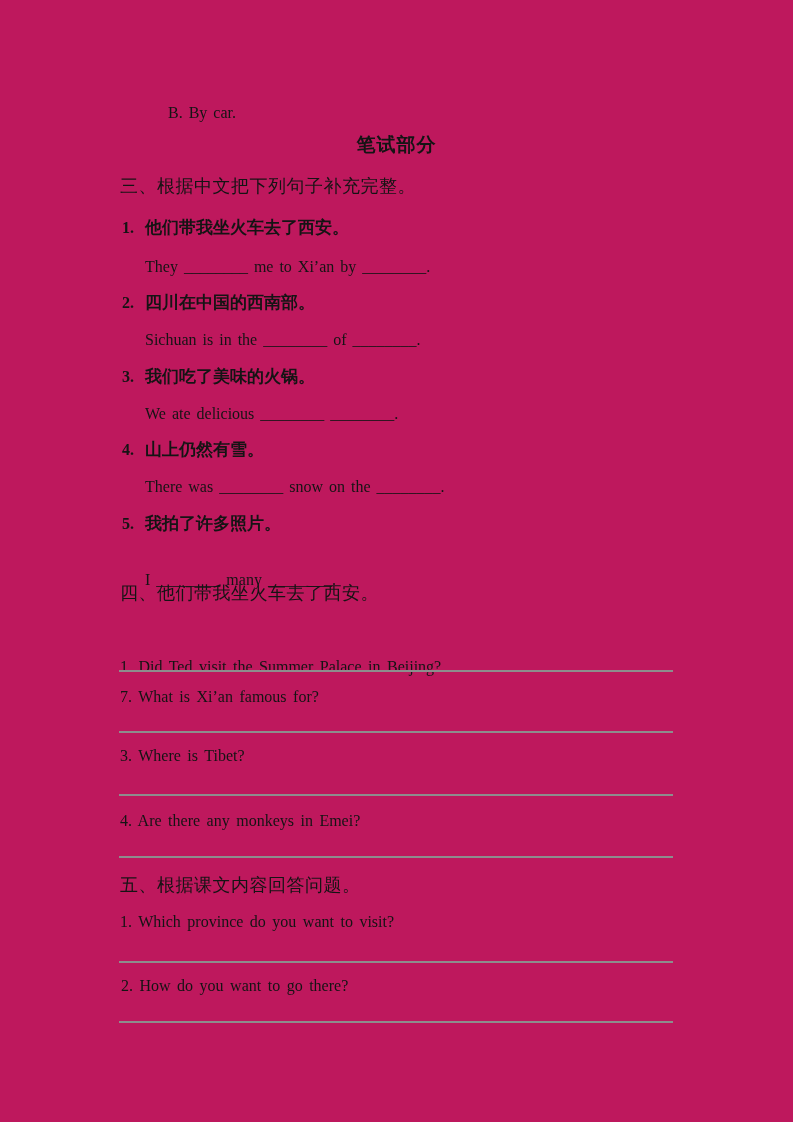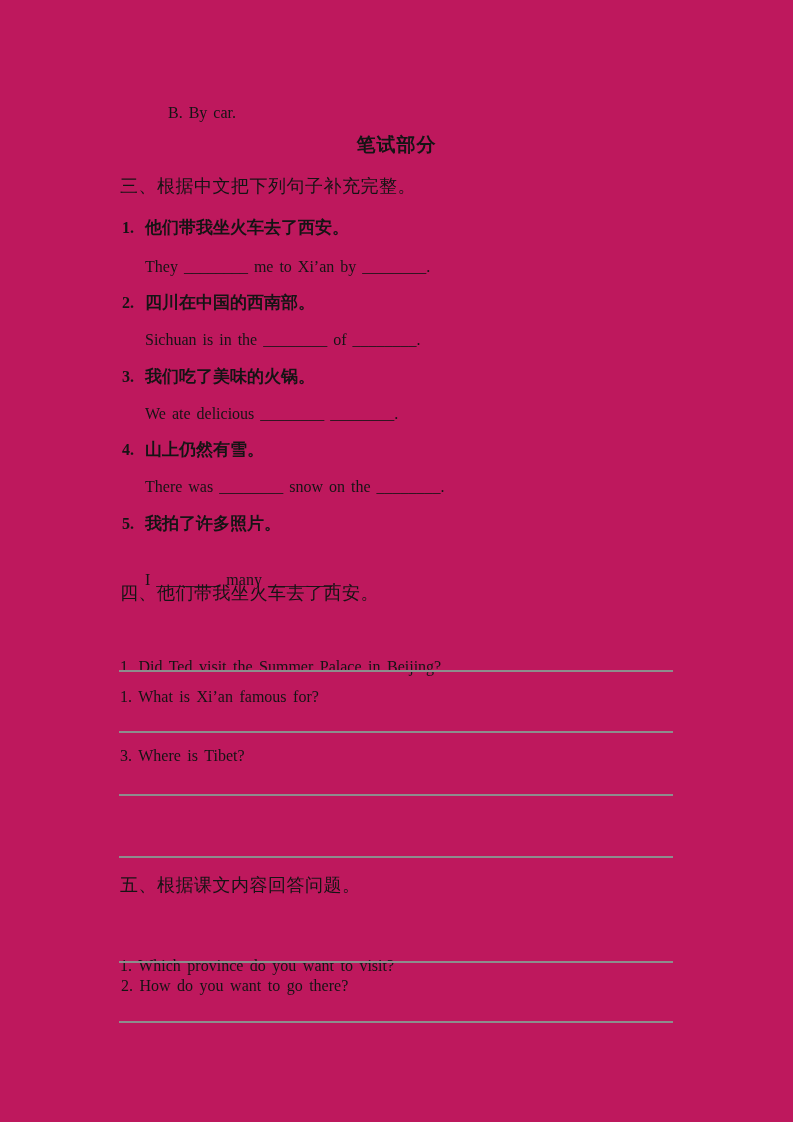--- a/index.html
+++ b/index.html
@@ -64,29 +64,30 @@
   <div class="abs cn-item" style="top:514px;left:122px;">
     <span class="item-num">5.</span><span>我拍了许多照片。</span>
   </div>
   <div class="abs en" style="top:551px;left:145px;margin-top:20px;">I ________ many ________.</div>
 
   <div class="abs sec-title" style="top:583px;left:120px;">四、他们带我坐火车去了西安。</div>
 
   <div class="abs q" style="top:622px;left:120px;margin-top:36px;">1. Did Ted visit the Summer Palace in Beijing?</div>
   <div class="answer-line" style="top:670px;"></div>
 
-  <div class="abs q" style="top:688px;left:120px;">1. What is Xi’an famous for?</div>
+  <div class="abs q" style="top:688px;left:120px;">7. What is Xi’an famous for?</div>
   <div class="answer-line" style="top:731px;"></div>
 
   <div class="abs q" style="top:747px;left:120px;">3. Where is Tibet?</div>
   <div class="answer-line" style="top:794px;"></div>
 
+  <div class="abs q" style="top:812px;left:120px;">4. Are there any monkeys in Emei?</div>
   <div class="answer-line" style="top:856px;"></div>
 
   <div class="abs sec-title" style="top:875px;left:120px;">五、根据课文内容回答问题。</div>
 
-  <div class="abs q" style="top:913px;left:120px;margin-top:44px;">1. Which province do you want to visit?</div>
+  <div class="abs q" style="top:913px;left:120px;">1. Which province do you want to visit?</div>
   <div class="answer-line" style="top:961px;"></div>
 
   <div class="abs q" style="top:977px;left:121px;text-align:center;">2. How do you want to go there?</div>
   <div class="answer-line" style="top:1021px;"></div>
 
 </div>
 
 </body></html>

